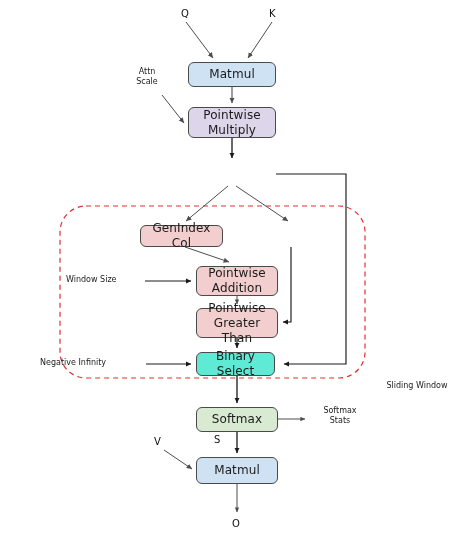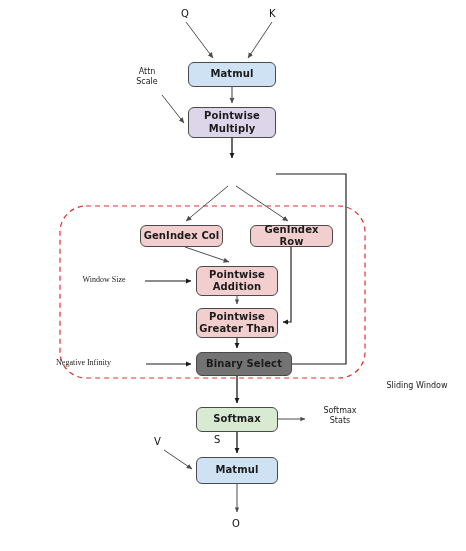--- a/index.html
+++ b/index.html
@@ -24,38 +24,37 @@
   }
   .node {
     position: absolute;
     box-sizing: border-box;
     border: 1px solid #4a4a4a;
     border-radius: 6px;
     display: flex;
     align-items: center;
     justify-content: center;
     text-align: center;
-    font-size: 10px;
+    font-size: 12px;
     line-height: 1.25;
     color: #1b1b1b;
     letter-spacing: 0.1px;
     z-index: 2;
-    font-weight: bold;
   }
   .free-label {
     position: absolute;
     font-size: 8px;
     line-height: 1.25;
     color: #1b1b1b;
     text-align: center;
     white-space: pre-line;
     z-index: 3;
   }
   .free-label.tal { text-align: center; }
-  .free-label.tar { text-align: center; font-family: Liberation Serif, serif; }
+  .free-label.tar { text-align: left; }
   .var-label {
     position: absolute;
     font-size: 10px;
     color: #111111;
     z-index: 3;
   }
 </style>
 </head>
 <body>
 
@@ -122,35 +121,32 @@
   <div class="node" style="left:188px; top:107px; width:88px; height:31px; background:#ddd5ea; white-space:pre-line;">
     <span style="white-space:pre-line;">Pointwise
 Multiply</span>
   </div>
 
 
   <div class="node" style="left:140px; top:225px; width:83px; height:22px; background:#f2cece;align-items:center;">
     <span>GenIndex Col</span>
   </div>
 
-  <div class="node" style="left:250px; top:225px; width:83px; height:22px; background:#f2cece;">
-    <span>GenIndex Row</span>
-  </div>
 
   <div class="node" style="left:196px; top:266px; width:82px; height:30px; background:#f2cece; white-space:pre-line;">
     <span style="white-space:pre-line;">Pointwise
 Addition</span>
   </div>
 
   <div class="node" style="left:196px; top:308px; width:82px; height:30px; background:#f2cece; white-space:pre-line;">
     <span style="white-space:pre-line;">Pointwise
 Greater Than</span>
   </div>
 
-  <div class="node" style="left:196px; top:352px; width:96px; height:24px; background:#737373;">
+  <div class="node" style="left:196px; top:352px; width:79px; height:24px; background:#5eead4;">
     <span>Binary Select</span>
   </div>
 
   <div class="node" style="left:196px; top:407px; width:82px; height:25px; background:#d9ead3;">
     <span>Softmax</span>
   </div>
 
   <div class="node" style="left:196px; top:457px; width:82px; height:27px; background:#cfe2f3;">
     <span>Matmul</span>
   </div>

